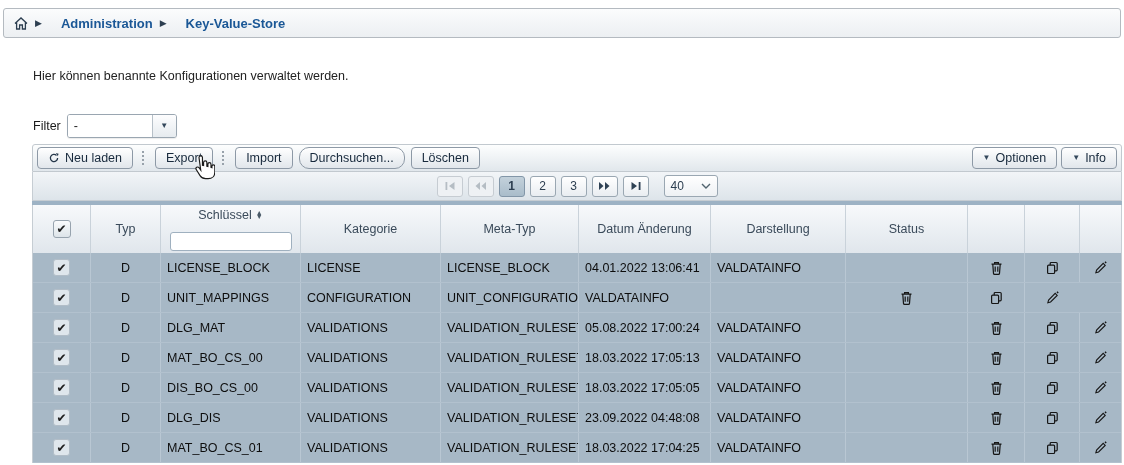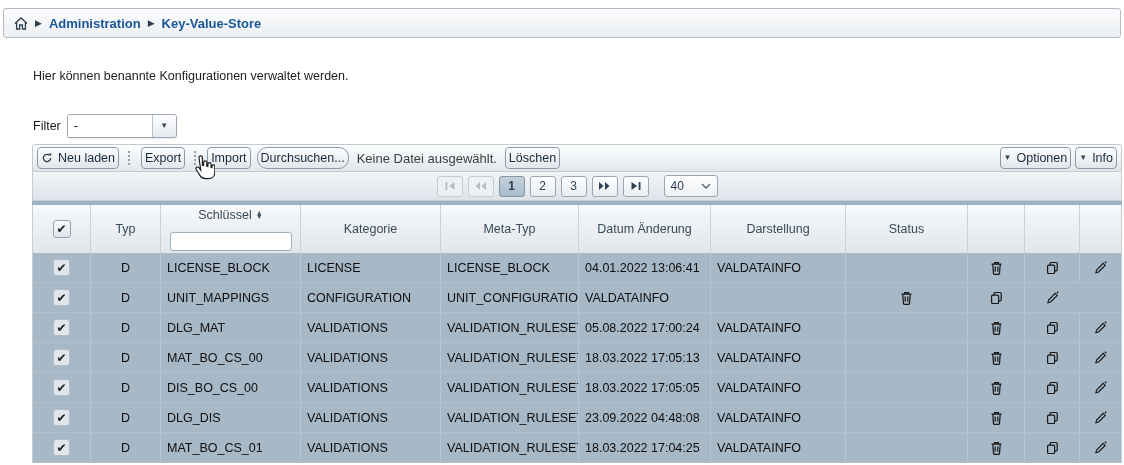--- a/index.html
+++ b/index.html
@@ -4,21 +4,21 @@
 <style>
   * { margin:0; padding:0; box-sizing:border-box; }
   html,body { width:1124px; height:465px; overflow:hidden; background:#fff;
     font-family:"Liberation Sans", sans-serif; color:#1a1a1a; }
   body { position:relative; }
 
   
   .breadcrumb-bar { position:absolute; left:3px; top:8px; width:1118px; height:30px;
     background:linear-gradient(#fbfcfd,#eceff2); border:1px solid #b4bac0; border-radius:3px;
     display:flex; align-items:center; padding:0 10px; gap:7px; }
-  .crumb { font-size:13px; font-weight:bold; color:#1a5796; cursor:pointer; }
+  .crumb { font-size:13px; font-weight:bold; color:#1a5796; cursor:pointer;margin-left:12px; }
   .crumb-sep { color:#2c3e50; font-size:9px; line-height:1; }
   .home-ic { display:flex; align-items:center; }
 
   
   .intro { position:absolute; left:33px; top:69px; font-size:12.5px; color:#222; }
 
   
   .filter-row { position:absolute; left:33px; top:114px; display:flex; align-items:center; gap:6px; font-size:12.5px; }
   .combo { display:flex; width:110px; height:24px; border:1px solid #9aa6b1; border-radius:3px; overflow:hidden; background:#fff; box-shadow:0 1px 1px rgba(0,0,0,.08); }
   .combo-val { flex:1; padding:4px 6px; font-size:12.5px; color:#222; background:#fff; }
@@ -26,21 +26,21 @@
     display:flex; align-items:center; justify-content:center; font-size:8px; color:#3c4c5c; cursor:pointer; }
 
   
   .main { position:absolute; left:32px; top:144px; width:1090px; }
 
   
   .toolbar { height:28px; background:linear-gradient(#fdfefe,#e1e7ec); border:1px solid #c2c9cf;
     border-radius:3px 3px 0 0; display:flex; align-items:center; padding:0 4px; }
   .tb-left { display:flex; align-items:center; gap:6px; flex:1; }
   .tb-right { display:flex; align-items:center; gap:4px; }
-  .btn { display:inline-flex; align-items:center; gap:5px; height:22px; padding:0 3px;
+  .btn { display:inline-flex; align-items:center; gap:5px; height:22px; padding:0 10px;
     background:linear-gradient(#ffffff,#eef1f4 55%,#e1e6eb); border:1px solid #8d99a6; border-radius:4px;
     font-size:12.5px; color:#17293c; cursor:pointer; white-space:nowrap; box-shadow:0 1px 1px rgba(255,255,255,.8) inset; }
   .tb-sep { width:4px; height:14px; border-left:2px dotted #98a2ab; margin:0 3px; }
   .file-text { font-size:13px; color:#3d3d3d; margin:0 2px; }
   .arrow-down { font-size:8px; color:#33475b; line-height:1; }
 
   
   .paginator { height:29px; background:linear-gradient(#f2f5f8,#dde4ea); border:1px solid #c6cdd3; border-top:none;
     display:flex; align-items:center; justify-content:center; gap:5px; }
   .pg-btn { height:21px; min-width:26px; display:inline-flex; align-items:center; justify-content:center;
@@ -125,21 +125,20 @@
       <button class="btn">
         <span>Export</span>
       </button>
       <span class="tb-sep"></span>
       <button class="btn">
         <span>Import</span>
       </button>
       <button class="btn" style="border-radius:10px;">
         <span>Durchsuchen...</span>
       </button>
-      <span class="file-text">Keine Datei ausgewählt.</span>
       <button class="btn">
         <span>Löschen</span>
       </button>
     </div>
     <div class="tb-right">
       <button class="btn">
         <span class="arrow-down">▼</span>
         <span>Optionen</span>
       </button>
       <button class="btn">

